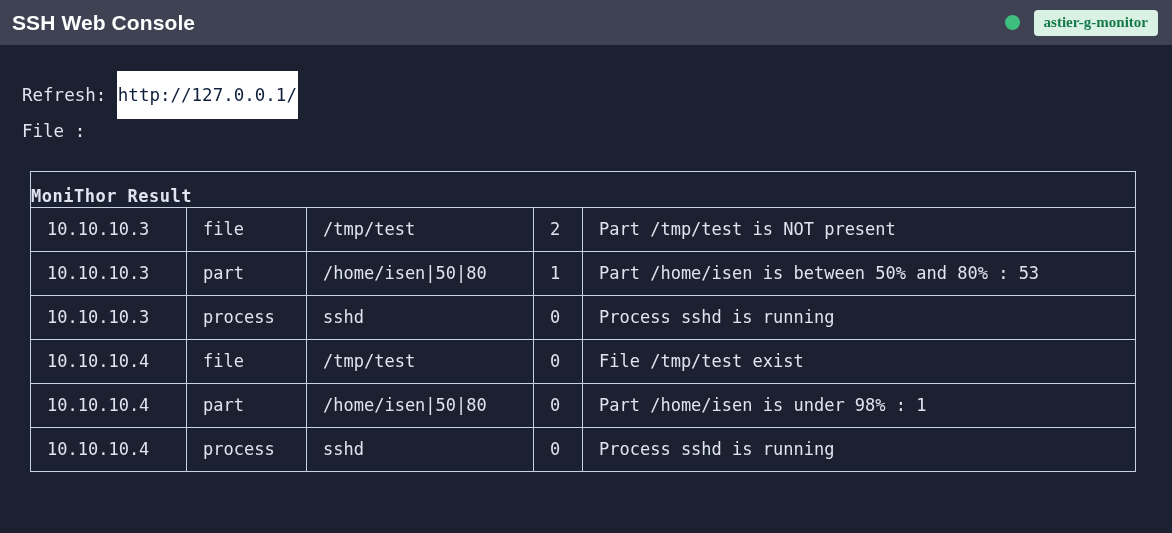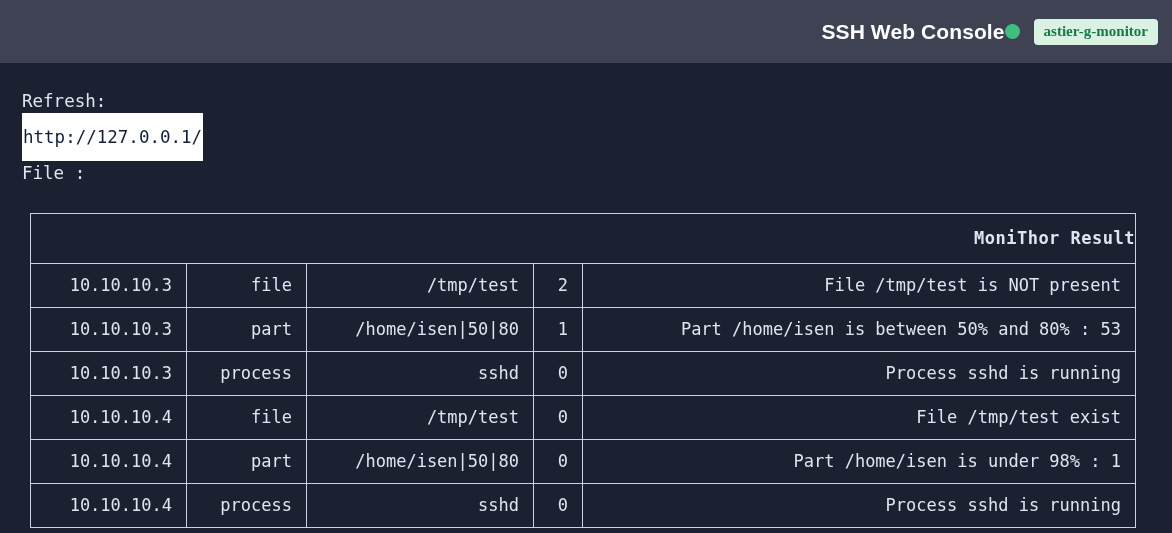--- a/index.html
+++ b/index.html
@@ -10,26 +10,26 @@
   body {
     width: 1172px;
     height: 533px;
     background: #1b2130;
     font-family: "Liberation Sans", sans-serif;
     overflow: hidden;
   }
 
   
   .topbar {
-    height: 63px;
+    height: 45px;
     background: #3e4252;
     display: flex;
     align-items: center;
-    justify-content: flex-end;
-    padding: 0 14px 0 24px;
+    justify-content: space-between;
+    padding: 0 14px 0 12px;
     box-sizing: border-box;
   }
   .app-title {
     color: #ffffff;
     font-size: 21px;
     font-weight: bold;
     letter-spacing: 0.1px;
     white-space: nowrap;
   }
   .status-group {
@@ -60,21 +60,20 @@
     margin: 26px 0 0 22px;
     font-family: "DejaVu Sans Mono", "Liberation Mono", monospace;
     font-size: 17.5px;
     line-height: 24px;
     color: #dfe4f0;
   }
   .meta-line {
     white-space: pre;
     display: flex;
     align-items: baseline;
-    flex-direction: column;
   }
   .meta-label { white-space: pre; }
   .refresh-link {
     background: #ffffff;
     color: #10203c;
     text-decoration: none;
     padding: 12px 1px;
     white-space: pre;
   }
   .meta-value { white-space: pre; }
@@ -94,27 +93,26 @@
     background: #1b2130;
     table-layout: fixed;
   }
   table.result th,
   table.result td {
     border: 1px solid #c9d2e4;
     padding: 11px 14px 12px 16px;
     vertical-align: middle;
     white-space: nowrap;
     overflow: hidden;
-    text-align: right;
   }
   table.result th.caption-cell {
-    text-align: right;
+    text-align: left;
     font-weight: bold;
     letter-spacing: 0.5px;
-    padding: 14px 0 15px 0;
+    padding: 14px 0 1px 0;
   }
   col.c-host   { width: 156px; }
   col.c-type   { width: 120px; }
   col.c-target { width: 227px; }
   col.c-code   { width: 49px; }
   col.c-msg    { width: auto; }
   td.code-cell { text-align: left; padding-left: 15px; }
 </style>
 </head>
 <body>
@@ -150,21 +148,21 @@
       <tr>
         <th class="caption-cell" colspan="5">MoniThor Result</th>
       </tr>
     </thead>
     <tbody id="result-body">
         <tr>
           <td>10.10.10.3</td>
           <td>file</td>
           <td>/tmp/test</td>
           <td class="code-cell">2</td>
-          <td>File /tmp/test is NOT present</td>
+          <td>Part /tmp/test is NOT present</td>
         </tr>
         <tr>
           <td>10.10.10.3</td>
           <td>part</td>
           <td>/home/isen|50|80</td>
           <td class="code-cell">1</td>
           <td>Part /home/isen is between 50% and 80% : 53</td>
         </tr>
         <tr>
           <td>10.10.10.3</td>

